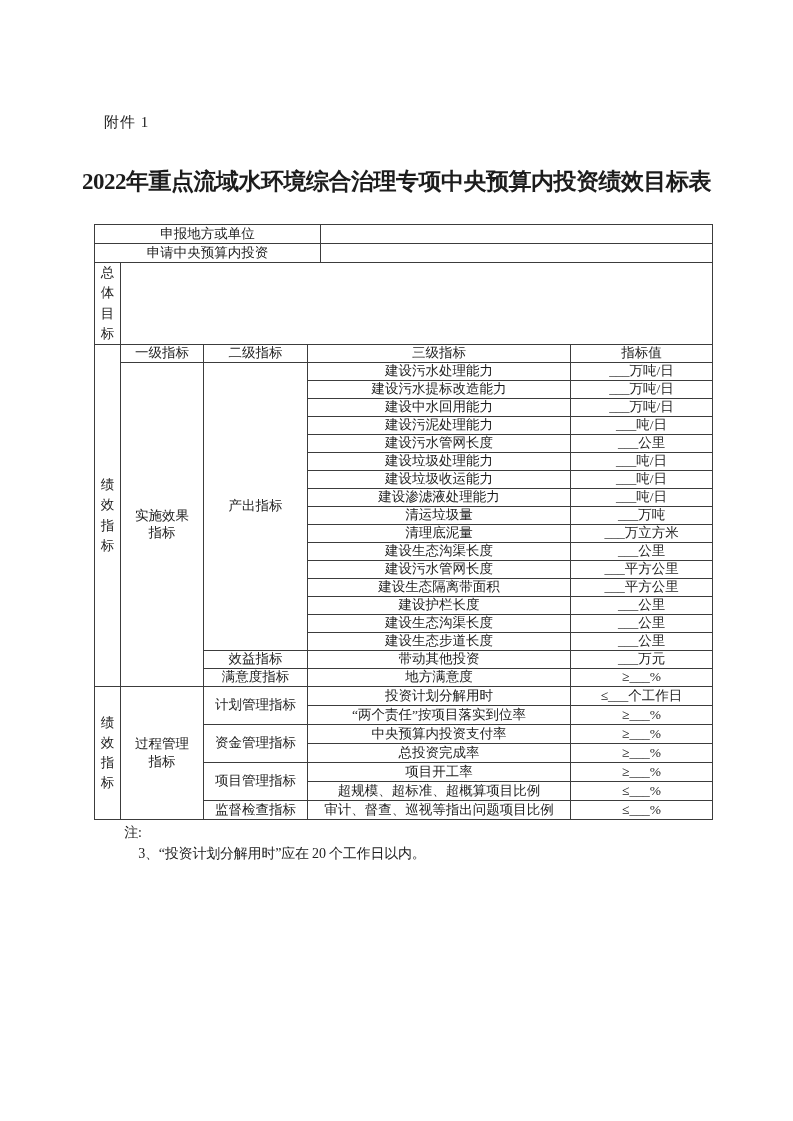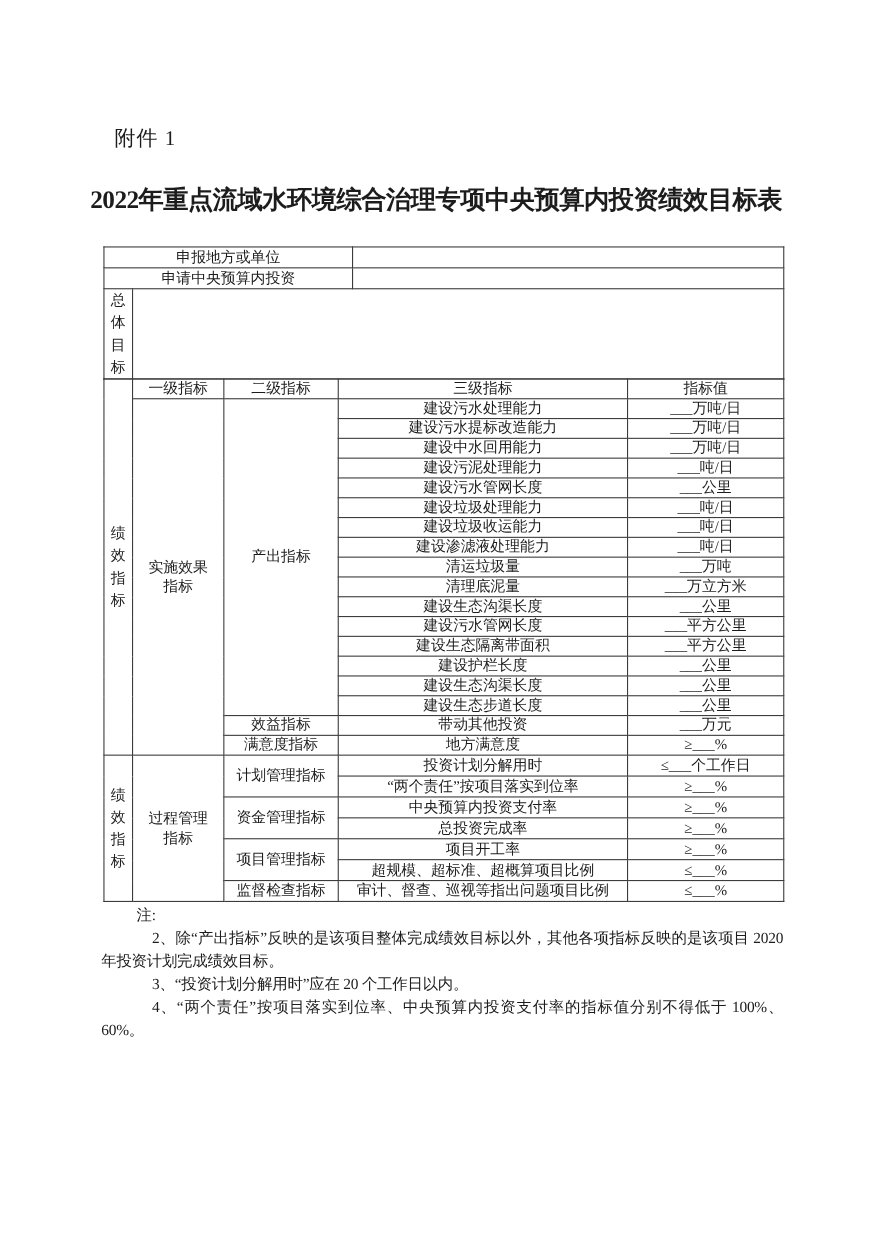--- a/index.html
+++ b/index.html
@@ -2,21 +2,21 @@
 <html><head>
 <meta charset="utf-8">
 <style>
   html,body{margin:0;padding:0;}
   body{
     width:793px;height:1121px;background:#ffffff;position:relative;
     font-family:"Liberation Serif","DejaVu Serif",serif;color:#1c1c1c;
     overflow:hidden;
   }
   .attachment{
-    position:absolute;left:104px;top:113px;font-size:19px;letter-spacing:1px;
+    position:absolute;left:104px;top:113px;font-size:15px;letter-spacing:1px;
   }
   .doc-title{
     position:absolute;left:0;top:166px;width:793px;text-align:center;
     font-size:23px;font-weight:700;letter-spacing:-0.5px;white-space:nowrap;
   }
   .tbl-wrap{position:absolute;left:94px;top:224px;width:618px;}
   table{border-collapse:collapse;table-layout:fixed;width:618px;}
   td{
     border:1px solid #3c3c3c;text-align:center;vertical-align:middle;
     padding:0;font-size:13.5px;line-height:1.25;overflow:hidden;
@@ -198,16 +198,14 @@
       <td>监督检查指标</td>
       <td>审计、督查、巡视等指出问题项目比例</td>
       <td>≤___%</td>
     </tr>
   </tbody>
     </table>
 </div>
 
 <div class="notes">
   <p class="note-head">注:</p>
-  <p class="note-item">2、除“产出指标”反映的是该项目整体完成绩效目标以外，其他各项指标反映的是该项目 2020 年投资计划完成绩效目标。</p>
   <p class="note-item">3、“投资计划分解用时”应在 20 个工作日以内。</p>
-  <p class="note-item">4、“两个责任”按项目落实到位率、中央预算内投资支付率的指标值分别不得低于 100%、60%。</p>
 </div>
 
 </body></html>

